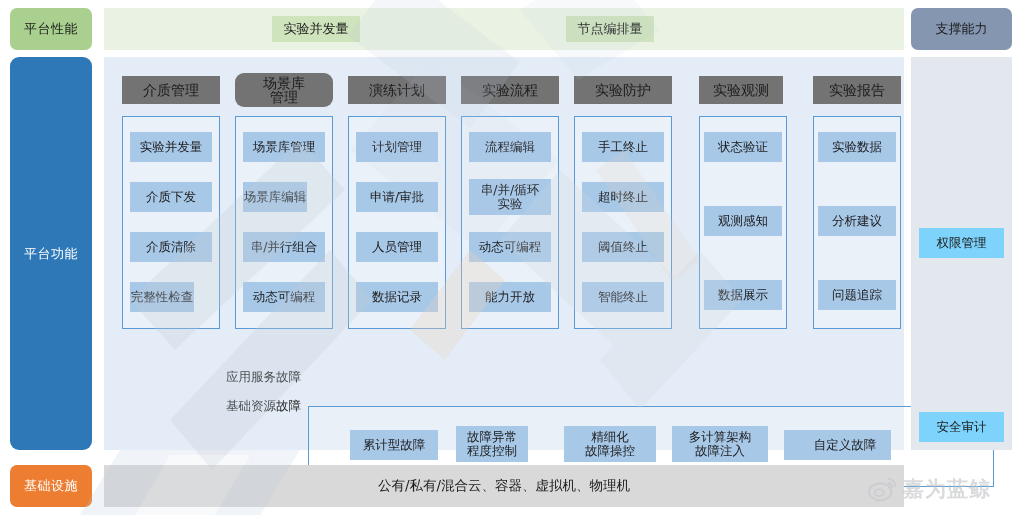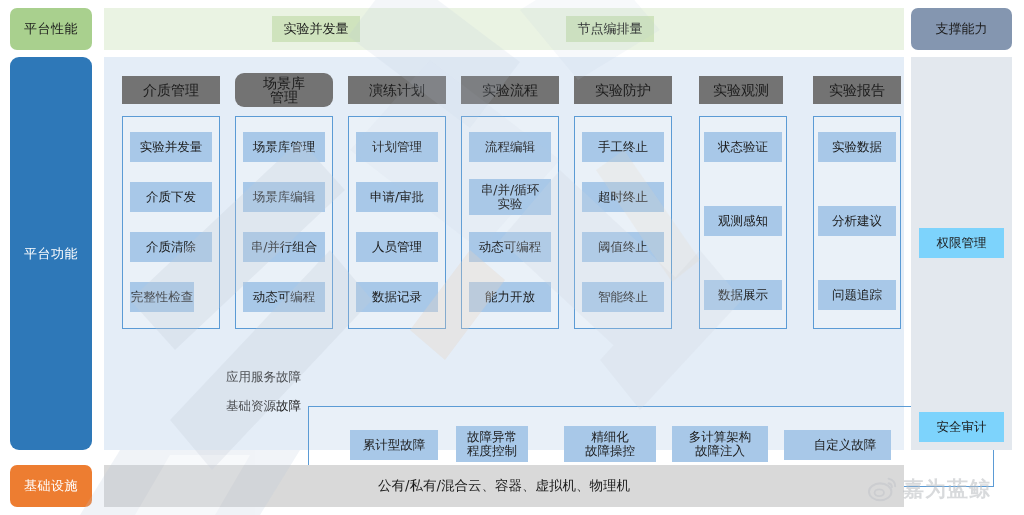--- a/index.html
+++ b/index.html
@@ -135,21 +135,21 @@
             <div>场景库</div>
             <div>管理</div>
           </span>
         </div>
         <div class="col-box" style="left: 131px; top: 59px; width: 96px; height: 211px;"></div>
         <div class="item" style="left: 139px; width: 82px; top: 75px;">
           <span>
             <div>场景库管理</div>
           </span>
         </div>
-        <div class="item" style="left: 139px; width: 82px; top: 125px;">
+        <div class="item" style="left: 139px; width: 64px; top: 125px;">
           <span>
             <div>场景库编辑</div>
           </span>
         </div>
         <div class="item" style="left: 139px; width: 82px; top: 175px;">
           <span>
             <div>串/并行组合</div>
           </span>
         </div>
         <div class="item" style="left: 139px; width: 82px; top: 225px;">

